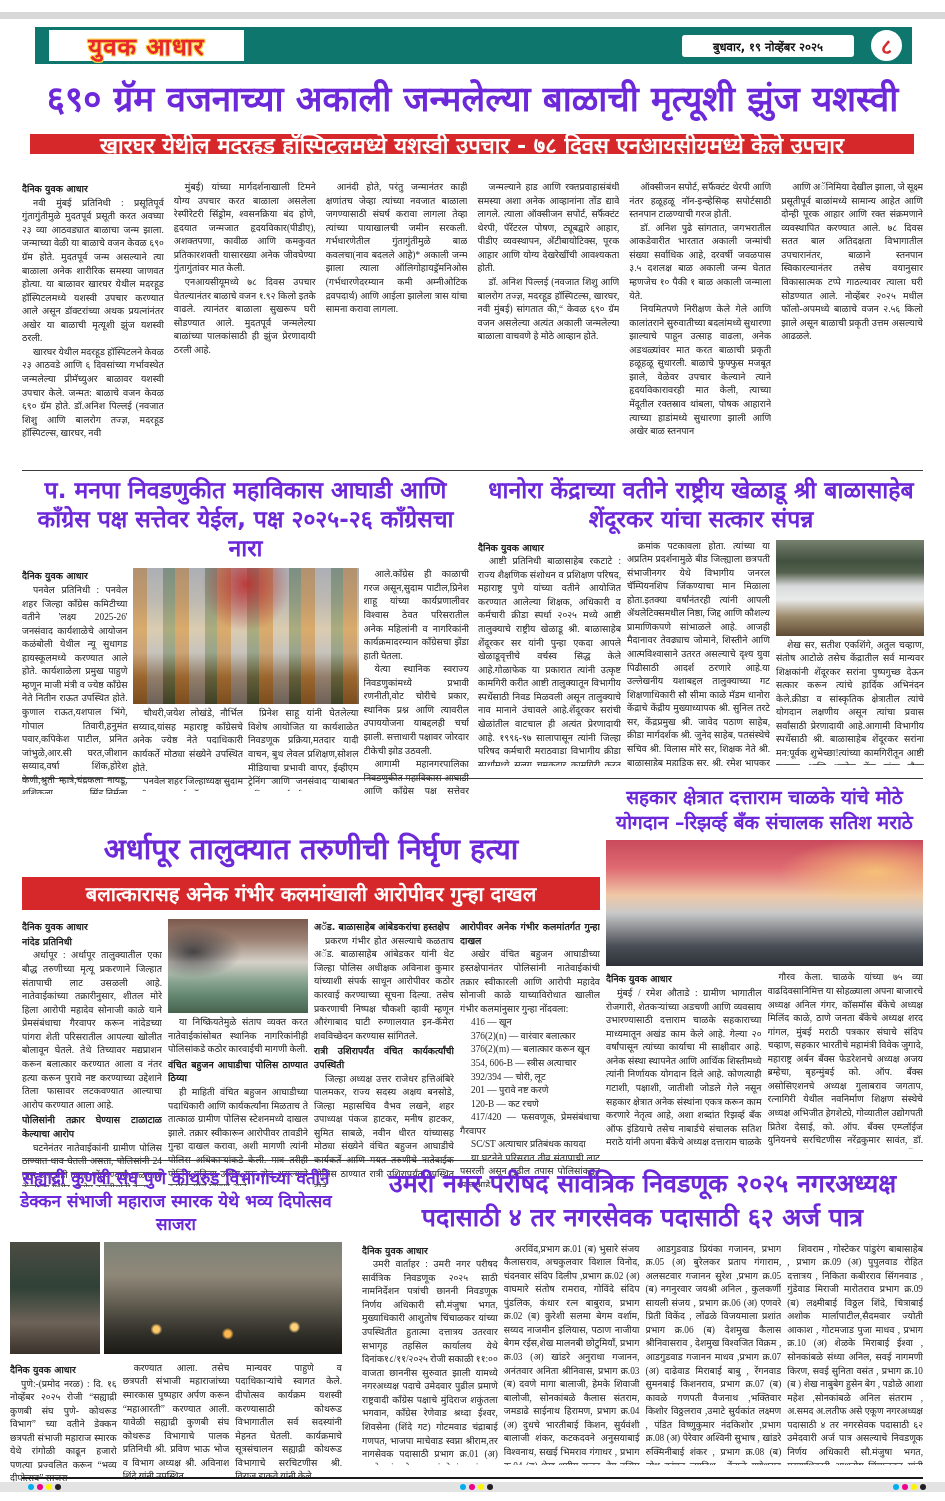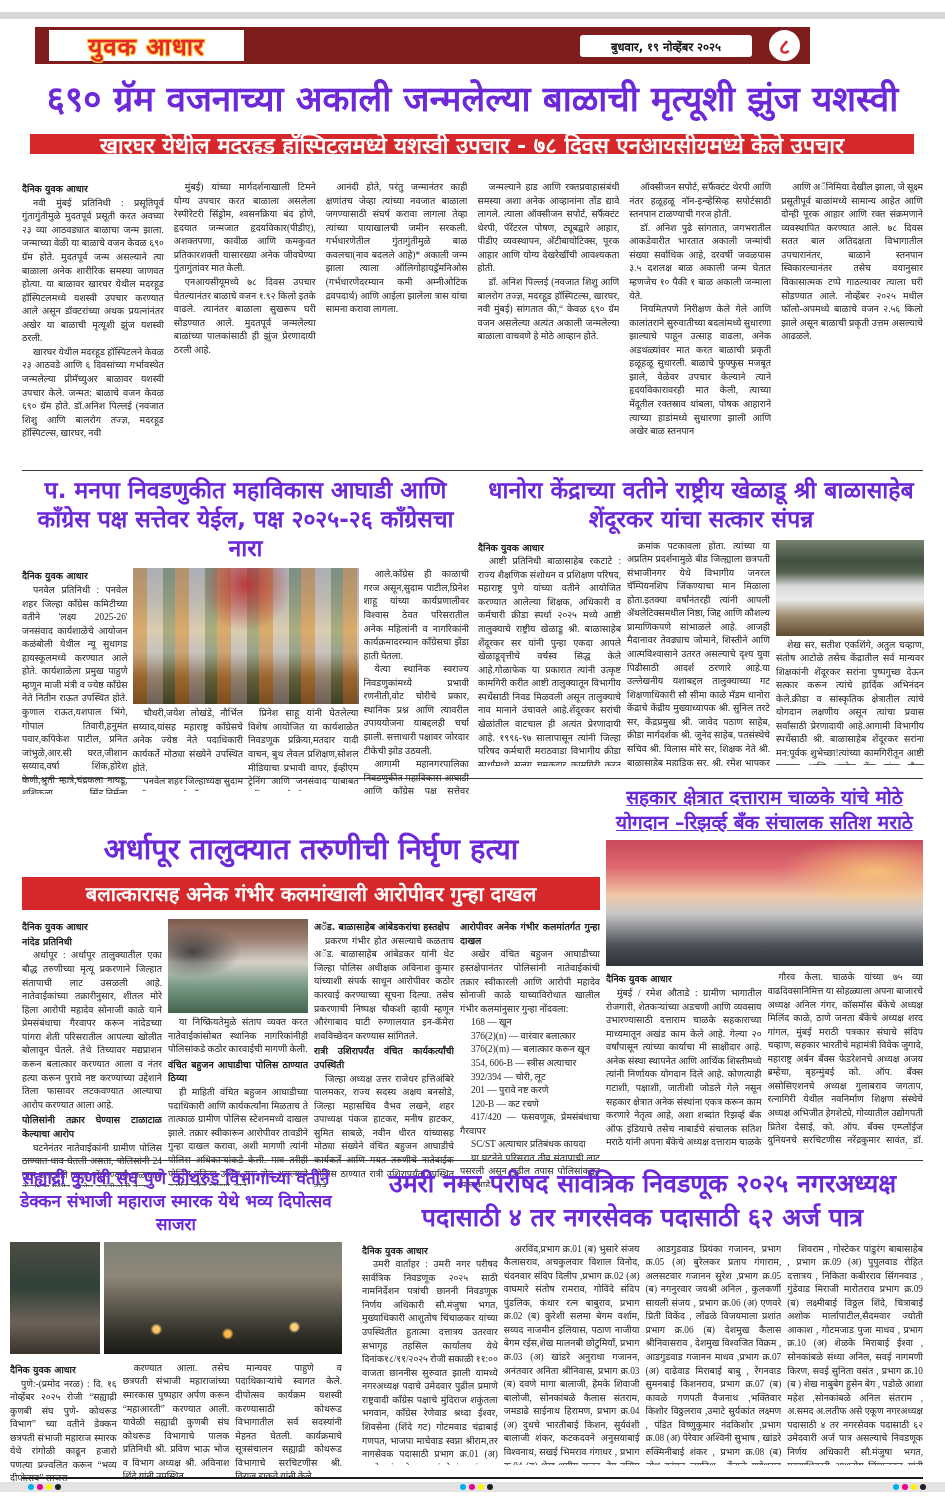--- a/index.html
+++ b/index.html
@@ -1,21 +1,21 @@
 <!DOCTYPE html>
 <html><head>
 <meta charset="utf-8">
 <style>
   * { box-sizing: border-box; margin: 0; padding: 0; }
   body { background:#ffffff; font-family:"Liberation Serif", serif; }
   .page { position:relative; width:945px; height:1501px; background:#ffffff; overflow:hidden; margin:0 auto; }
 
   
   .topbar { position:absolute; left:0; top:12px; width:945px; height:7px; background:#d8d8d8; }
-  .masthead { position:absolute; left:35px; top:27px; width:775px; height:37px; background:#7f1d1d; }
+  .masthead { position:absolute; left:35px; top:27px; width:877px; height:37px; background:#0f766e; }
   .logo-box { position:absolute; left:14px; top:3px; width:195px; height:31px; background:#ffffff; display:flex; align-items:center; justify-content:center; }
   .logo-text { font-family:"DejaVu Sans", sans-serif; font-weight:bold; font-size:24px; color:#e8262c;
     text-shadow:1px 1px 0 #f9d648, -1px -1px 0 #f9d648, 1px -1px 0 #f9d648, -1px 1px 0 #f9d648; letter-spacing:1px; }
   .date-box { position:absolute; right:58px; top:8px; width:172px; height:22px; background:#ffffff; border-radius:3px;
     display:flex; align-items:center; justify-content:center; font-family:"DejaVu Sans", sans-serif; font-weight:bold; font-size:11.5px; color:#111; }
   .page-circle { position:absolute; right:10px; top:3px; width:31px; height:31px; background:#ffffff; border-radius:50%;
     display:flex; align-items:center; justify-content:center; font-family:"DejaVu Sans", sans-serif; font-weight:bold; font-size:21px; color:#d6282a; }
 
   
   .headline { font-family:"DejaVu Sans", sans-serif; font-weight:bold; color:#6d28d9; text-align:center; }
@@ -174,36 +174,36 @@
       </div>
       <div class="col" style="flex:1; height:268px;">
           <div class="sub">अॅड. बाळासाहेब आंबेडकरांचा हस्तक्षेप</div>
           <p>प्रकरण गंभीर होत असल्याचे कळताच अॅड. बाळासाहेब आंबेडकर यांनी थेट जिल्हा पोलिस अधीक्षक अविनाश कुमार यांच्याशी संपर्क साधून आरोपीवर कठोर कारवाई करण्याच्या सूचना दिल्या. तसेच प्रकरणाची निष्पक्ष चौकशी व्हावी म्हणून औरंगाबाद घाटी रुग्णालयात इन-कॅमेरा शवविच्छेदन करण्यास सांगितले.</p>
           <div class="sub">रात्री उशिरापर्यंत वंचित कार्यकर्त्यांची उपस्थिती</div>
           <p>जिल्हा अध्यक्ष उत्तर राजेधर हत्तिअंबिरे पालमकर, राज्य सदस्य अक्षय बनसोडे, जिल्हा महासचिव वैभव लखने, शहर उपाध्यक्ष पंकज हाटकर, मनीष हाटकर, सुमित साबळे, नवीन धीरत यांच्यासह मोठ्या संख्येने वंचित बहुजन आघाडीचे कार्यकर्ते आणि मयत तरुणीचे नातेवाईक पोलिस ठाण्यात रात्री उशिरापर्यंत उपस्थित होते.</p>
         </div>
       <div class="col" style="flex:1; height:268px;">
           <div class="sub">आरोपीवर अनेक गंभीर कलमांतर्गत गुन्हा दाखल</div>
           <p>अखेर वंचित बहुजन आघाडीच्या हस्तक्षेपानंतर पोलिसांनी नातेवाईकांची तक्रार स्वीकारली आणि आरोपी महादेव सोनाजी काळे याच्याविरोधात खालील गंभीर कलमांनुसार गुन्हा नोंदवला:</p>
-          <p>168 — खून</p>
+          <p>416 — खून</p>
           <p>376(2)(n) — वारंवार बलात्कार</p>
           <p>376(2)(m) — बलात्कार करून खून</p>
           <p>354, 606-B — स्त्रीस अत्याचार</p>
           <p>392/394 — चोरी, लूट</p>
           <p>201 — पुरावे नष्ट करणे</p>
           <p>120-B — कट रचणे</p>
           <p>417/420 — फसवणूक, प्रेमसंबंधाचा गैरवापर</p>
           <p>SC/ST अत्याचार प्रतिबंधक कायदा</p>
           <p>या घटनेने परिसरात तीव्र संतापाची लाट पसरली असून पुढील तपास पोलिसांकडून सुरू आहे.</p>
         </div>
     </div>
   </div>
 
   <div style="position:absolute; left:606px; top:785px; width:317px;">
-    <div class="headline" style="font-size:19px; line-height:1.3;text-decoration:underline;">सहकार क्षेत्रात दत्ताराम चाळके यांचे मोठे योगदान –रिझर्व्ह बँक संचालक सतिश मराठे</div>
+    <div class="headline" style="font-size:19px; line-height:1.3;">सहकार क्षेत्रात दत्ताराम चाळके यांचे मोठे योगदान –रिझर्व्ह बँक संचालक सतिश मराठे</div>
     <div class="photo ph-sahakar" style="width:317px; height:126px; margin-top:6px;"></div>
     <div style="display:flex; gap:6px; margin-top:5px; height:178px;">
       <div class="col" style="flex:1; height:178px;">
           <div class="sub">दैनिक युवक आधार</div>
           <p>मुंबई / रमेश औताडे : ग्रामीण भागातील रोजगारी, शेतकऱ्यांच्या अडचणी आणि व्यवसाय उभारण्यासाठी दत्ताराम चाळके सहकाराच्या माध्यमातून अखंड काम केले आहे. गेल्या २० वर्षांपासून त्यांच्या कार्याचा मी साक्षीदार आहे. अनेक संस्था स्थापनेत आणि आर्थिक शिस्तीमध्ये त्यांनी निर्णायक योगदान दिले आहे. कोणत्याही गटाशी, पक्षाशी, जातीशी जोडले गेले नसून सहकार क्षेत्रात अनेक संस्थांना एकत्र करून काम करणारे नेतृत्व आहे, अशा शब्दांत रिझर्व्ह बँक ऑफ इंडियाचे तसेच नाबार्डचे संचालक सतिश मराठे यांनी अपना बँकेचे अध्यक्ष दत्ताराम चाळके यांचा</p>
         </div>
       <div class="col" style="flex:1; height:178px;">
           <p>गौरव केला. चाळके यांच्या ७५ व्या वाढदिवसानिमित्त या सोहळ्याला अपना बाजारचे अध्यक्ष अनिल गंगर, कॉसमॉस बँकेचे अध्यक्ष मिलिंद काळे, ठाणे जनता बँकेचे अध्यक्ष शरद गांगल, मुंबई मराठी पत्रकार संघाचे संदिप चव्हाण, सहकार भारतीचे महामंत्री विवेक जुगादे, महाराष्ट्र अर्बन बँक्स फेडरेशनचे अध्यक्ष अजय ब्रम्हेचा, बृहन्मुंबई को. ऑप. बँक्स असोसिएशनचे अध्यक्ष गुलाबराव जगताप, रत्नागिरी येथील नवनिर्माण शिक्षण संस्थेचे अध्यक्ष अभिजीत हेगशेट्ये, गोव्यातील उद्योगपती प्रितेश देसाई, को. ऑप. बँक्स एम्प्लॉईज युनियनचे सरचिटणीस नरेंद्रकुमार सावंत, डॉ. रामकृष्ण कोळजनकर आदि मान्यवर उपस्थित होते.</p>
         </div>
     </div>

